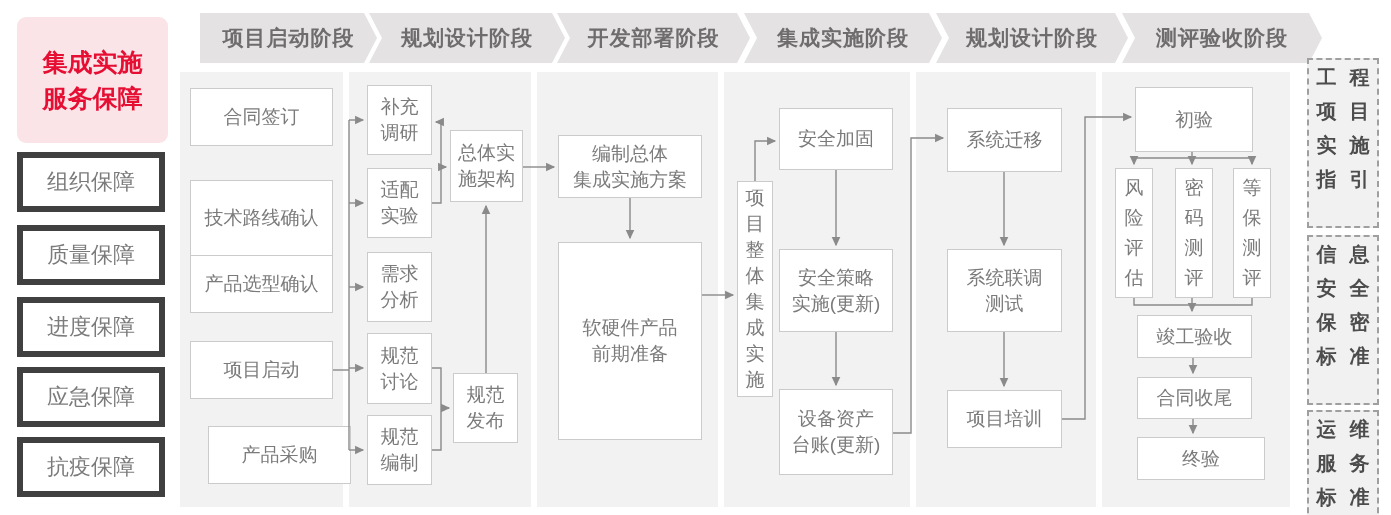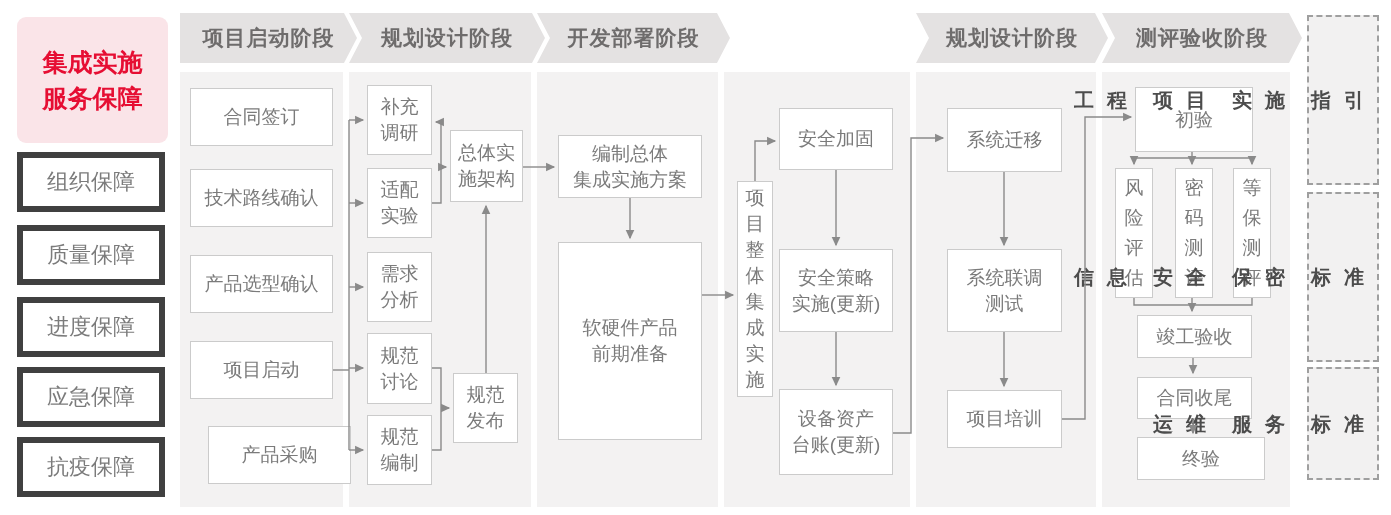--- a/index.html
+++ b/index.html
@@ -3,21 +3,21 @@
 <meta charset="utf-8">
 <style>
   html,body{margin:0;padding:0;background:#ffffff;}
   body{font-family:"Liberation Sans","DejaVu Sans",sans-serif;}
   #stage{position:relative;width:1391px;height:515px;background:#ffffff;overflow:hidden;}
 
   
   .chev{position:absolute;top:13px;height:50px;background:#e4e2e2;
         display:flex;align-items:center;justify-content:center;
         font-size:21px;font-weight:bold;color:#6e6c6c;letter-spacing:1px;
-        clip-path:polygon(0 0, calc(100% - 13px) 0, 100% 50%, calc(100% - 13px) 100%, 0 100%, 13px 50%);}
+        clip-path:polygon(0 0, calc(100% - 13px) 0, 100% 50%, calc(100% - 13px) 100%, 0 100%, 13px 50%);margin-left:20px;}
   .chev.first{clip-path:polygon(0 0, calc(100% - 13px) 0, 100% 50%, calc(100% - 13px) 100%, 0 100%);}
 
   
   .band{position:absolute;top:72px;height:435px;background:#f3f2f2;}
 
   
   .box{position:absolute;background:#ffffff;border:1px solid #cbcbcb;
        display:flex;align-items:center;justify-content:center;text-align:center;
        color:#7b7b7b;font-size:19px;line-height:26px;white-space:pre-line;box-sizing:border-box;}
   .box.vert{line-height:26px;}
@@ -26,22 +26,22 @@
   
   .pinkcard{position:absolute;left:17px;top:17px;width:151px;height:126px;background:#fae4e8;
        border-radius:9px;display:flex;align-items:center;justify-content:center;text-align:center;
        color:#e60e33;font-size:25px;font-weight:bold;line-height:36px;white-space:pre-line;}
   .reditem{position:absolute;left:17px;width:148px;height:60px;background:#ffffff;
        border:6px solid #404040;display:flex;align-items:center;justify-content:center;
        color:#7b7b7b;font-size:22px;box-sizing:border-box;}
 
   
   .std{position:absolute;left:1307px;width:72px;background:#f2f1f1;border:2px dashed #9f9f9f;
-       display:flex;flex-direction:row;align-items:center;justify-content:flex-end;
-       box-sizing:border-box;}
+       display:flex;flex-direction:column;align-items:center;justify-content:flex-start;
+       box-sizing:border-box;margin-top:43px;}
   .std .vrow{color:#4c4c4c;font-size:20px;font-weight:bold;line-height:34px;
        letter-spacing:13px;padding-left:13px;white-space:nowrap;}
 
   svg.lines{position:absolute;left:0;top:0;pointer-events:none;}
 </style>
 </head>
 <body>
 
 <div id="stage">
 
@@ -56,25 +56,26 @@
   <div class="band" style="left:180px;width:163px"></div>
   <div class="band" style="left:349px;width:182px"></div>
   <div class="band" style="left:537px;width:181px"></div>
   <div class="band" style="left:724px;width:186px"></div>
   <div class="band" style="left:916px;width:180px"></div>
   <div class="band" style="left:1102px;width:188px"></div>
 
   <div class="chev first" style="left:180px;width:177px">项目启动阶段</div>
   <div class="chev" style="left:349px;width:196px">规划设计阶段</div>
   <div class="chev" style="left:537px;width:193px">开发部署阶段</div>
+  <div class="chev" style="left:724px;width:198px">集成实施阶段</div>
   <div class="chev" style="left:916px;width:192px">规划设计阶段</div>
   <div class="chev" style="left:1102px;width:200px">测评验收阶段</div>
 
   <div class="box" style="left:190px;top:88px;width:143px;height:58px">合同签订</div>
-  <div class="box" style="left:190px;top:169px;width:143px;height:58px">技术路线确认</div>
+  <div class="box" style="left:190px;top:180px;width:143px;height:76px">技术路线确认</div>
   <div class="box" style="left:190px;top:255px;width:143px;height:58px">产品选型确认</div>
   <div class="box" style="left:190px;top:341px;width:143px;height:58px">项目启动</div>
   <div class="box" style="left:208px;top:426px;width:143px;height:58px">产品采购</div>
 
   <div class="box" style="left:367px;top:85px;width:65px;height:70px">补充
 调研</div>
   <div class="box" style="left:367px;top:168px;width:65px;height:70px">适配
 实验</div>
   <div class="box" style="left:367px;top:252px;width:65px;height:70px">需求
 分析</div>

